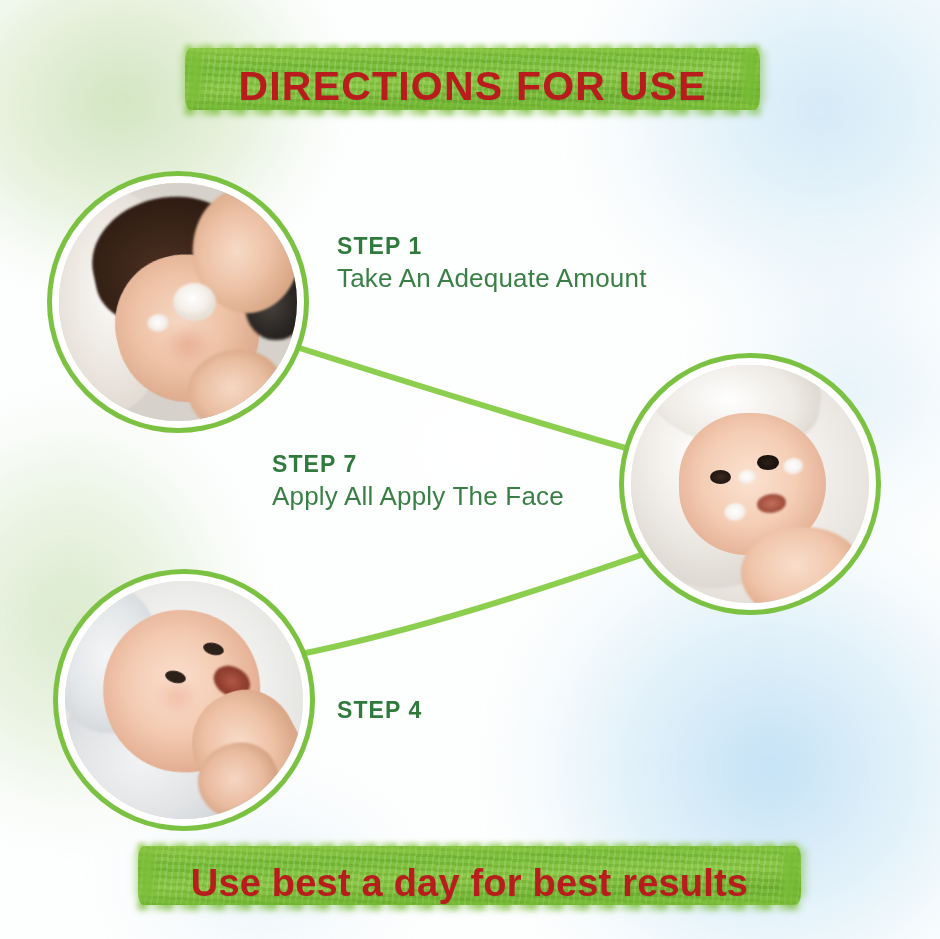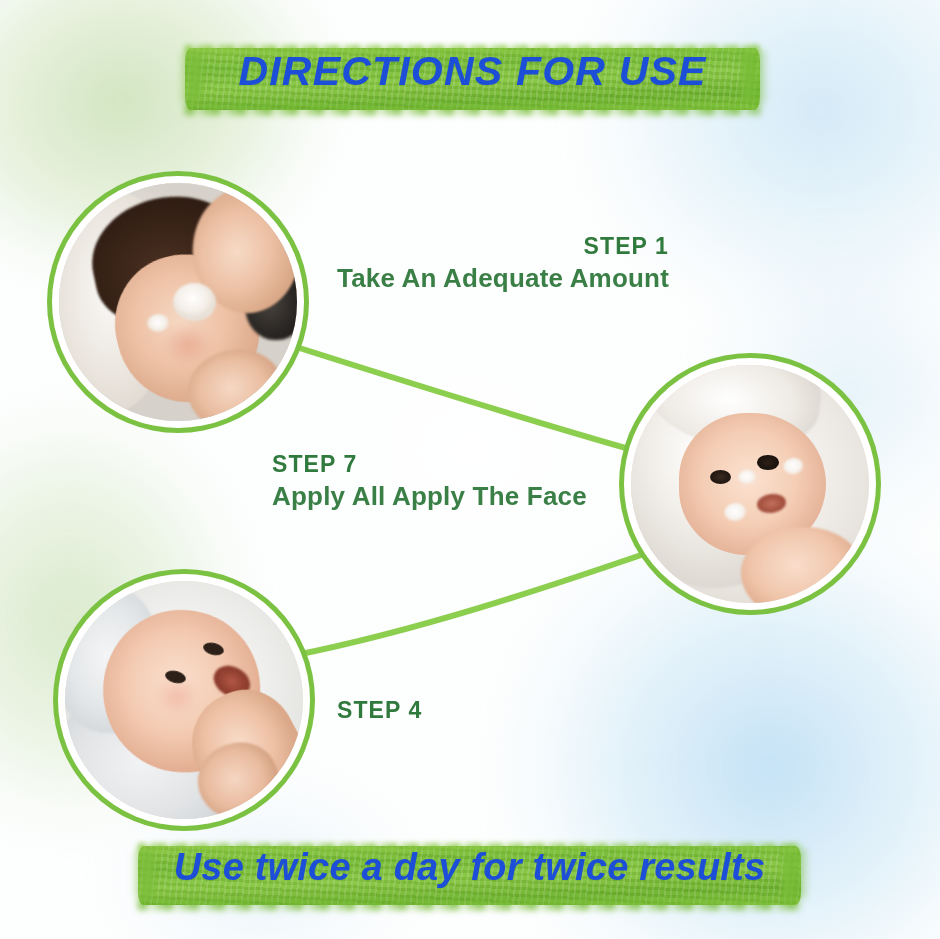--- a/index.html
+++ b/index.html
@@ -50,25 +50,24 @@
     filter:blur(14px);
   }
   .wash-speck{
     left:300px;top:300px;width:340px;height:300px;
     background:radial-gradient(ellipse 50% 50% at 50% 50%, rgba(255,255,255,.9) 0%, rgba(255,255,255,0) 70%);
   }
 
   
   .banner{
     position:absolute;
-    display:flex;align-items:flex-start;justify-content:center;
-    color:#1d4ed8;
+    display:flex;align-items:flex-end;justify-content:center;
+    color:#b91c1c;
     text-align:center;
     letter-spacing:.5px;
-    font-style:italic;
   }
   .banner .brush{
     position:absolute;inset:0;
     background:
       repeating-linear-gradient(96deg, rgba(255,255,255,.13) 0 2px, rgba(0,0,0,0) 2px 6px),
       repeating-linear-gradient(3deg, rgba(0,0,0,.05) 0 3px, rgba(255,255,255,.05) 3px 7px),
       linear-gradient(178deg,#8ac63f 0%,#74bb33 28%,#86c63f 52%,#6db22c 78%,#7fc238 100%);
     border-radius:6px / 12px;
     filter:blur(.2px);
   }
@@ -232,24 +231,24 @@
     background:radial-gradient(ellipse 52% 54% at 46% 46%, #f6d6c2 0%, #e9bb9f 68%, #d5a384 100%);
     border-radius:50% 50% 46% 54%;transform:rotate(-18deg);filter:blur(1px);}
 
   
   .step-text{position:absolute;z-index:5;}
   .step-label{
     font-size:23px;font-weight:bold;letter-spacing:1.1px;
     color:#2f7a3c;margin:0 0 4px 0;line-height:1.1;
   }
   .step-desc{
-    font-size:26px;font-weight:bold;letter-spacing:.2px;
+    font-size:26px;font-weight:normal;letter-spacing:.2px;
     color:#3a8046;margin:0;line-height:1.2;
   }
-  #step-text-1{left:337px;top:234px;text-align:right;}
+  #step-text-1{left:337px;top:234px;}
   #step-text-2{left:272px;top:452px;}
   #step-text-3{left:337px;top:698px;}
 </style>
 </head>
 <body>
 
 <div class="poster">
 
   <div class="wash wash-tl"></div>
   <div class="wash wash-left"></div>
@@ -334,16 +333,16 @@
   </div>
 
   <div class="step-text" id="step-text-3">
     <p class="step-label">STEP 4</p>
   </div>
 
   <div class="banner" id="footer-banner">
     <div class="brush"></div>
     <div class="edge-top"></div>
     <div class="edge-bot"></div>
-    <span class="label">Use twice a day for twice results</span>
+    <span class="label">Use best a day for best results</span>
   </div>
 
 </div>
 
 </body></html>

